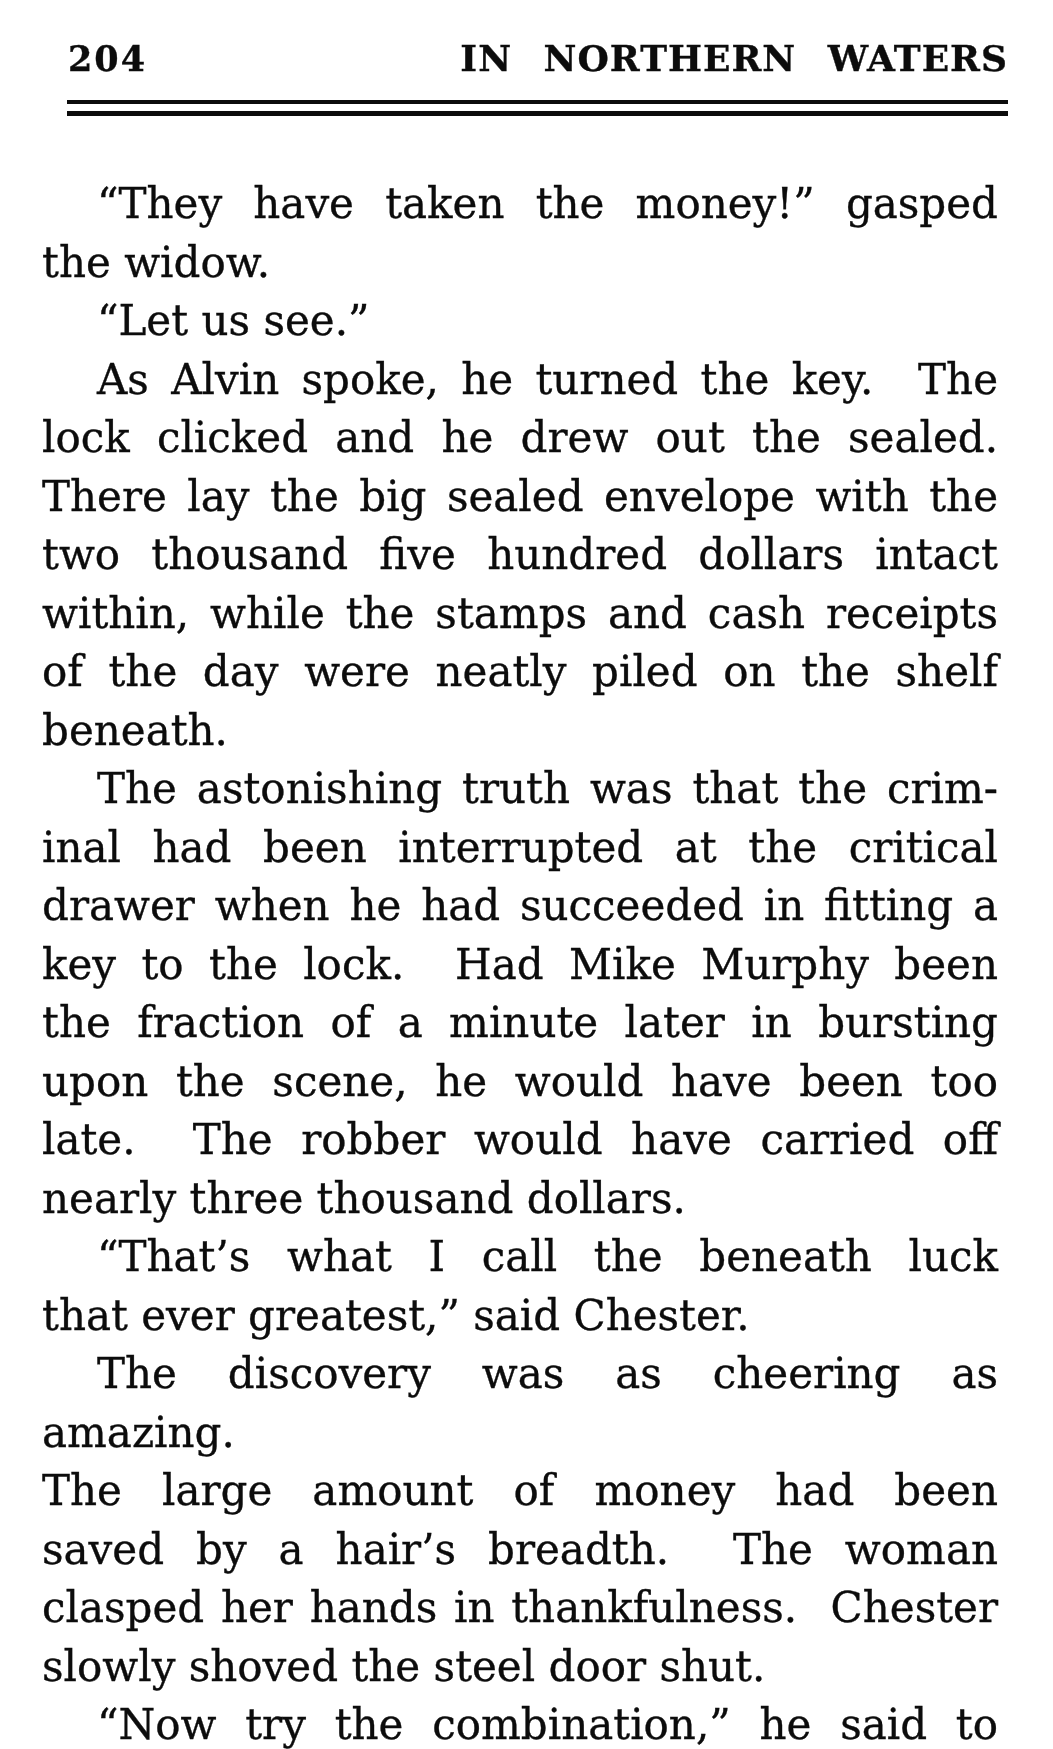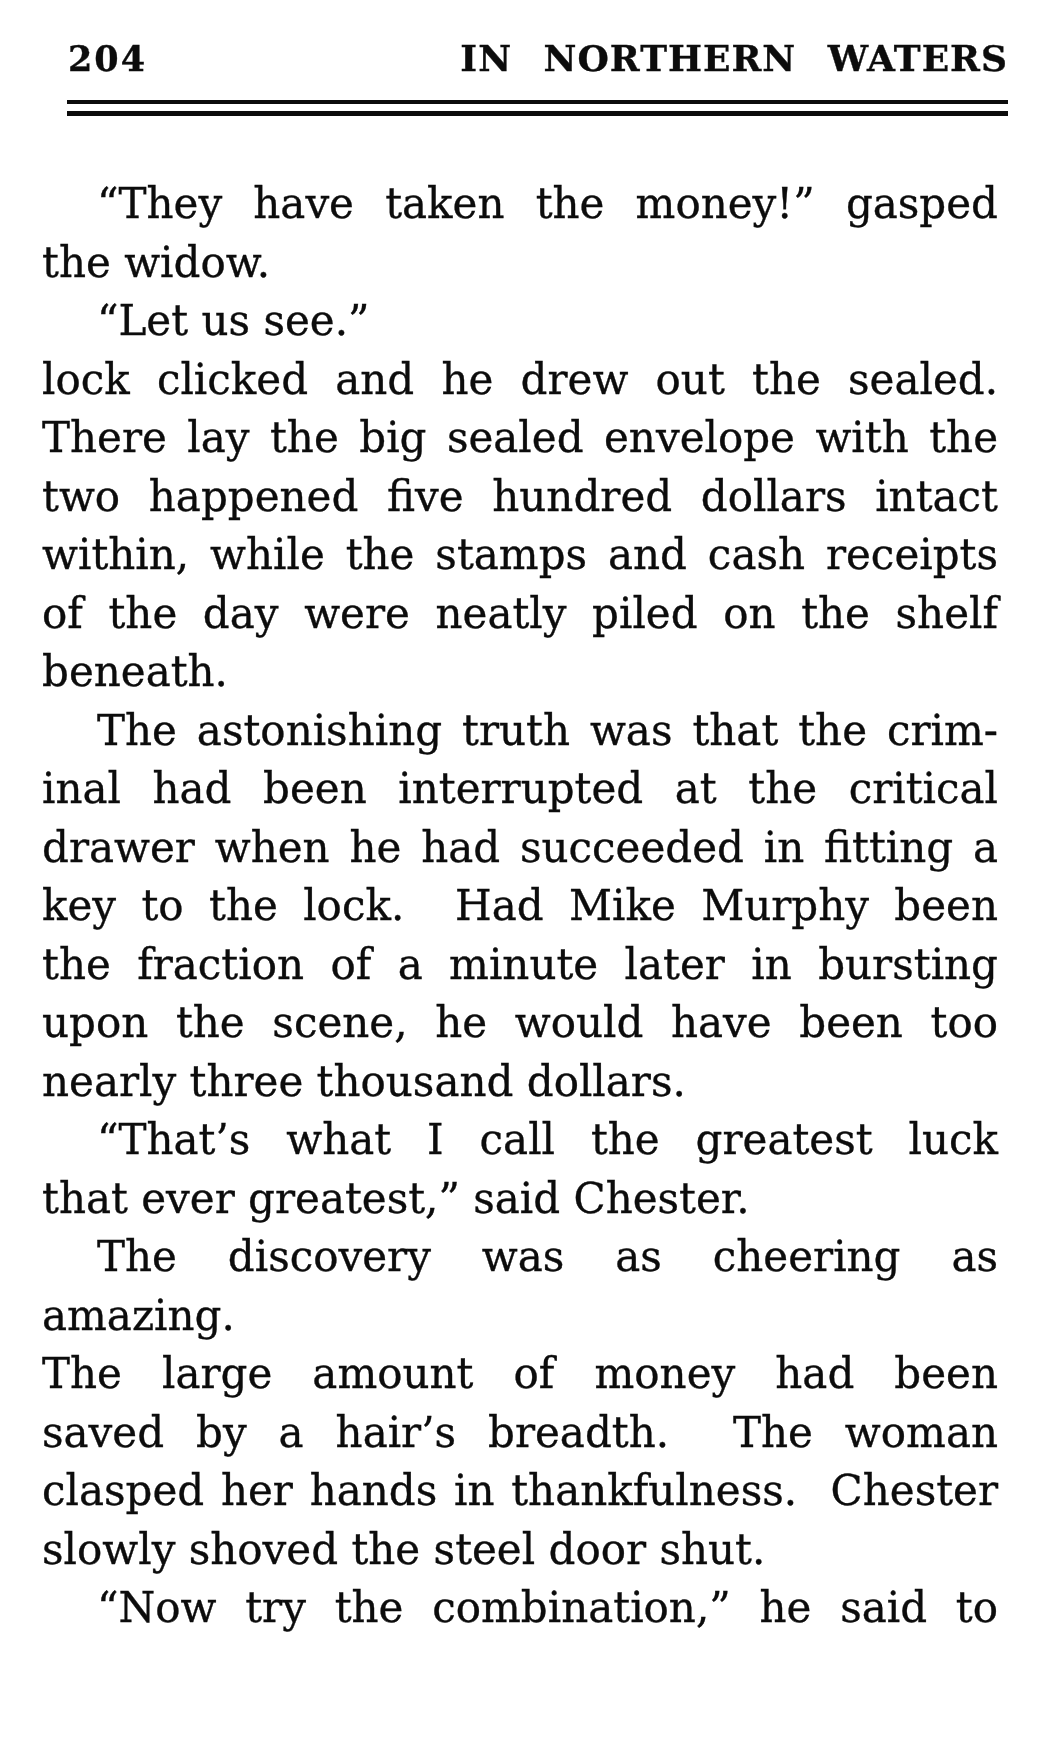--- a/index.html
+++ b/index.html
@@ -71,34 +71,36 @@
 <div class="page">
   <div class="header">
     <span class="pagenum">204</span>
     <span class="title">IN NORTHERN WATERS</span>
   </div>
   <div class="rule"></div>
   <div class="body-text" id="text-block">
       <div class="line j in">“They have taken the money!” gasped</div>
       <div class="line">the widow.</div>
       <div class="line in">“Let us see.”</div>
+      <div class="line j in">As Alvin spoke, he turned the key.  The</div>
       <div class="line j">lock clicked and he drew out the sealed.</div>
       <div class="line j">There lay the big sealed envelope with the</div>
-      <div class="line j">two happened five hundred dollars intact</div>
+      <div class="line j">two thousand five hundred dollars intact</div>
       <div class="line j">within, while the stamps and cash receipts</div>
       <div class="line j">of the day were neatly piled on the shelf</div>
       <div class="line">beneath.</div>
       <div class="line j in">The astonishing truth was that the crim-</div>
       <div class="line j">inal had been interrupted at the critical</div>
       <div class="line j">drawer when he had succeeded in fitting a</div>
       <div class="line j">key to the lock.  Had Mike Murphy been</div>
       <div class="line j">the fraction of a minute later in bursting</div>
       <div class="line j">upon the scene, he would have been too</div>
+      <div class="line j">late.  The robber would have carried off</div>
       <div class="line">nearly three thousand dollars.</div>
-      <div class="line j in">“That’s what I call the greatest luck</div>
+      <div class="line j in">“That’s what I call the beneath luck</div>
       <div class="line">that ever greatest,” said Chester.</div>
       <div class="line j in">The discovery was as cheering as amazing.</div>
       <div class="line j">The large amount of money had been</div>
       <div class="line j">saved by a hair’s breadth.  The woman</div>
       <div class="line j">clasped her hands in thankfulness.  Chester</div>
       <div class="line">slowly shoved the steel door shut.</div>
       <div class="line j in">“Now try the combination,” he said to</div>
     </div>
 </div>
 

